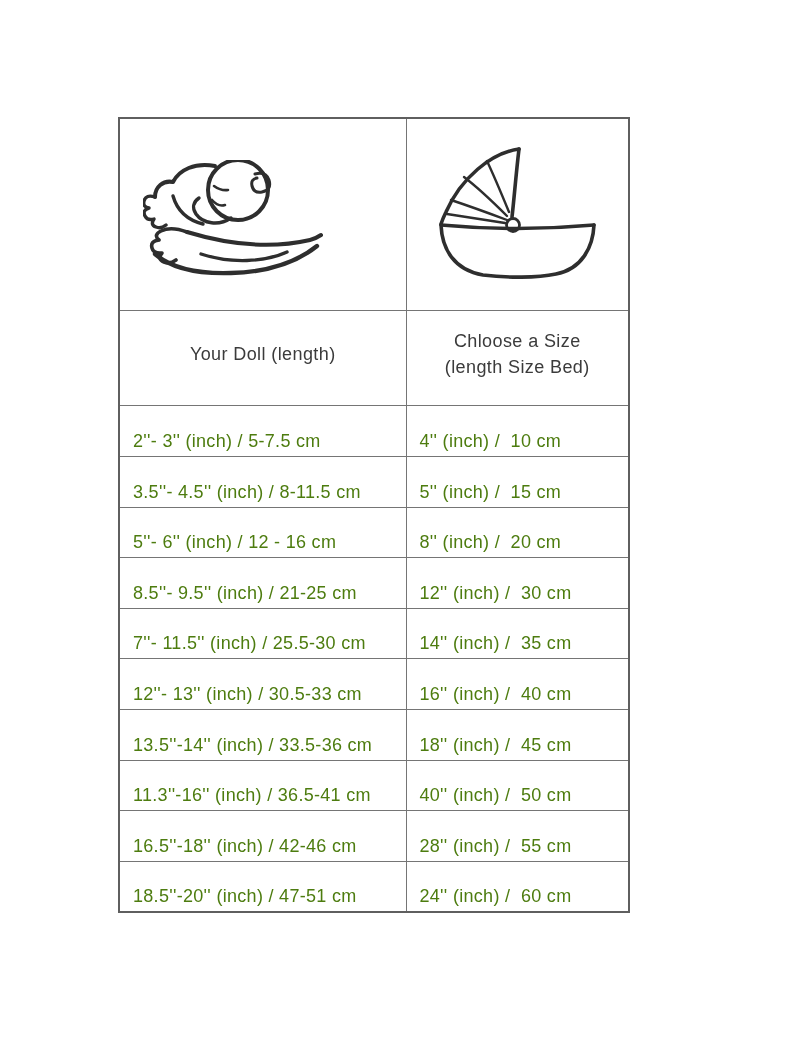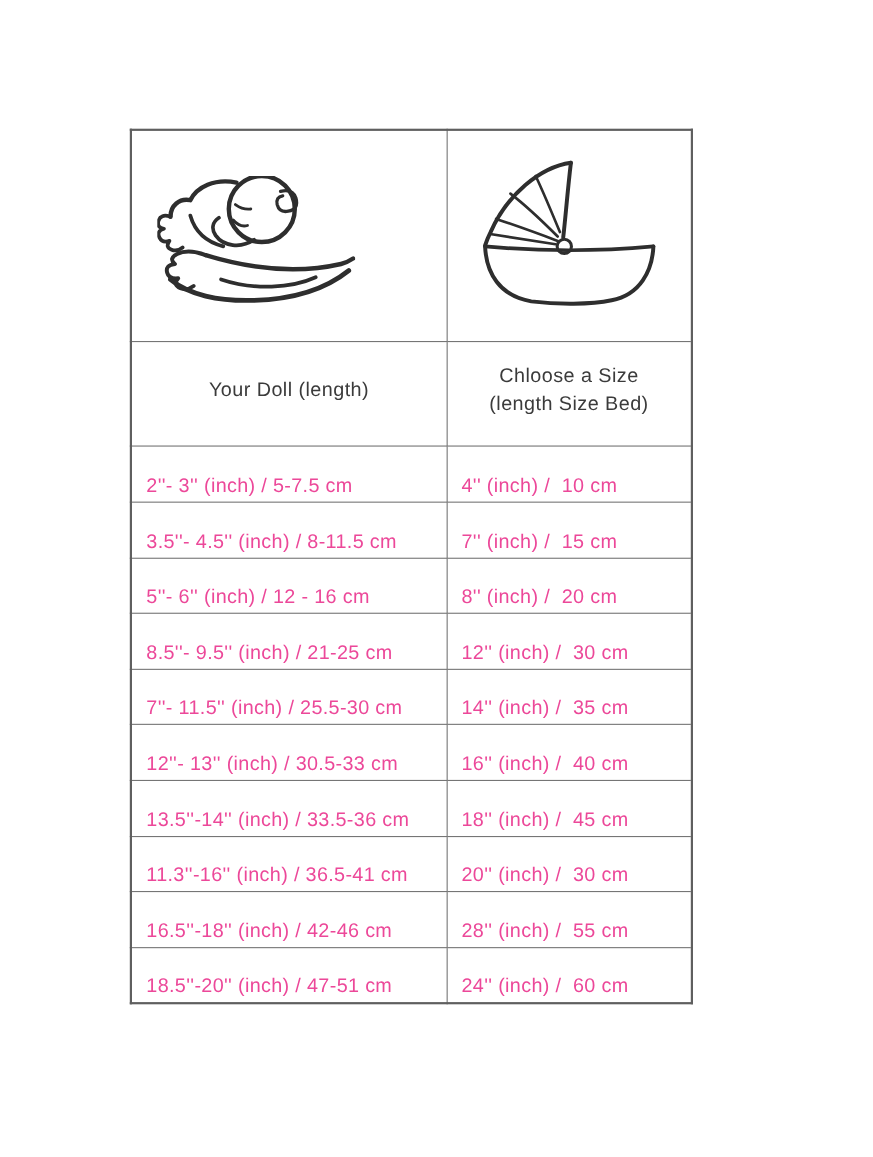--- a/index.html
+++ b/index.html
@@ -38,21 +38,21 @@
     vertical-align: middle;
     font-size: 18px;
     line-height: 1.45;
     color: #3b3b3b;
     letter-spacing: 0.4px;
     padding-bottom: 10px;
   }
   tr.data-row { height: 45px; }
   td.data-cell {
     font-size: 18px;
-    color: #ec4899;
+    color: #4d7c0f;
     letter-spacing: 0.3px;
     text-align: left;
     vertical-align: bottom;
     padding: 0 0 4px 13px;
     white-space: pre;
   }
   .lineart { display: inline-block; }
   .lineart path, .lineart circle {
     fill: none;
     stroke: #2e2e2e;
@@ -132,21 +132,21 @@
           <div>Chloose a Size</div>
           <div>(length Size Bed)</div>
         </td>
       </tr>
       <tr class="data-row">
         <td class="data-cell">2''- 3'' (inch) / 5-7.5 cm</td>
         <td class="data-cell">4'' (inch) /  10 cm</td>
       </tr>
       <tr class="data-row">
         <td class="data-cell">3.5''- 4.5'' (inch) / 8-11.5 cm</td>
-        <td class="data-cell">7'' (inch) /  15 cm</td>
+        <td class="data-cell">5'' (inch) /  15 cm</td>
       </tr>
       <tr class="data-row">
         <td class="data-cell">5''- 6'' (inch) / 12 - 16 cm</td>
         <td class="data-cell">8'' (inch) /  20 cm</td>
       </tr>
       <tr class="data-row">
         <td class="data-cell">8.5''- 9.5'' (inch) / 21-25 cm</td>
         <td class="data-cell">12'' (inch) /  30 cm</td>
       </tr>
       <tr class="data-row">
@@ -156,21 +156,21 @@
       <tr class="data-row">
         <td class="data-cell">12''- 13'' (inch) / 30.5-33 cm</td>
         <td class="data-cell">16'' (inch) /  40 cm</td>
       </tr>
       <tr class="data-row">
         <td class="data-cell">13.5''-14'' (inch) / 33.5-36 cm</td>
         <td class="data-cell">18'' (inch) /  45 cm</td>
       </tr>
       <tr class="data-row">
         <td class="data-cell">11.3''-16'' (inch) / 36.5-41 cm</td>
-        <td class="data-cell">20'' (inch) /  30 cm</td>
+        <td class="data-cell">40'' (inch) /  50 cm</td>
       </tr>
       <tr class="data-row">
         <td class="data-cell">16.5''-18'' (inch) / 42-46 cm</td>
         <td class="data-cell">28'' (inch) /  55 cm</td>
       </tr>
       <tr class="data-row">
         <td class="data-cell">18.5''-20'' (inch) / 47-51 cm</td>
         <td class="data-cell">24'' (inch) /  60 cm</td>
       </tr>
     </tbody>

